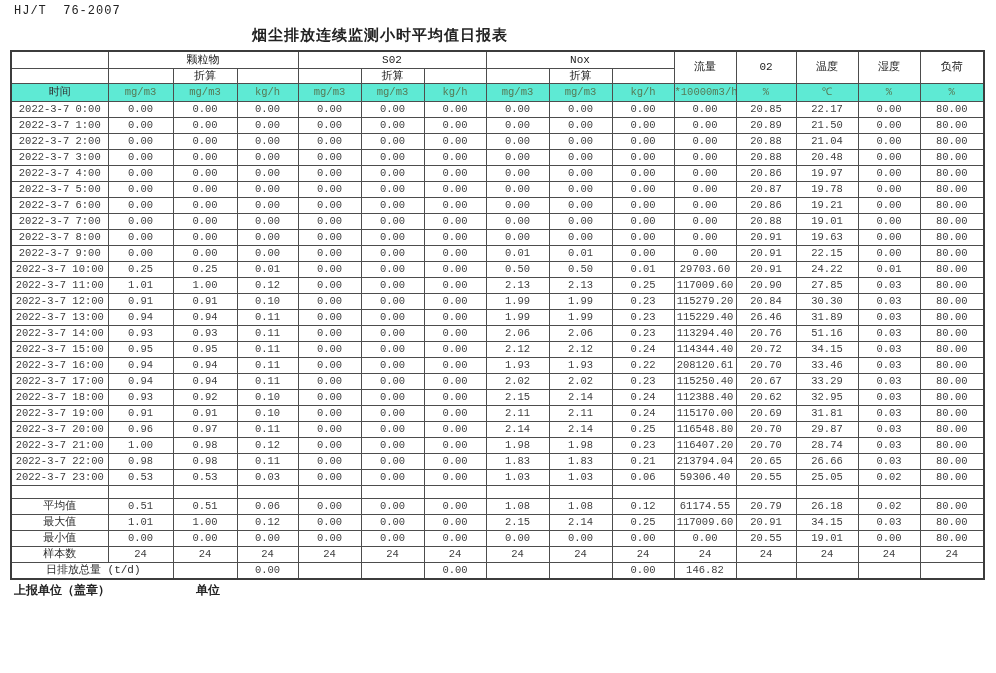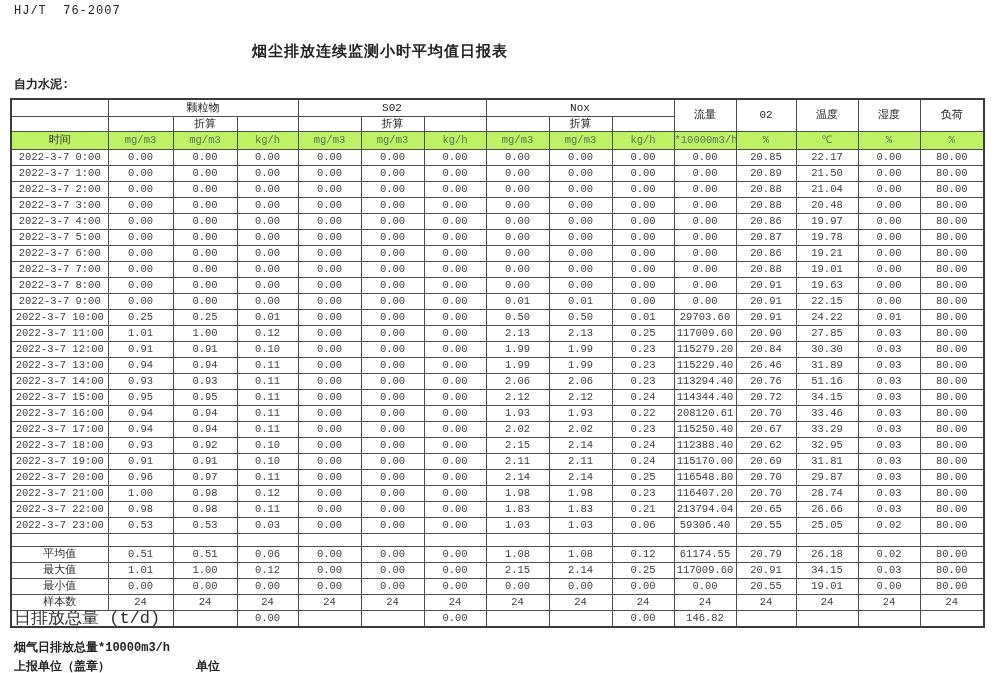--- a/index.html
+++ b/index.html
@@ -3,56 +3,55 @@
 <meta charset="utf-8">
 <style>
   html,body{margin:0;padding:0;background:#ffffff;}
   body{
     width:996px;height:673px;
     font-family:"Liberation Mono","DejaVu Sans Mono",monospace;
     color:#222;position:relative;overflow:hidden;
   }
   .page{position:relative;padding:4px 10px 0 10px;}
   .doc-standard{font-weight:normal;font-size:12px;margin-left:4px;letter-spacing:1px;white-space:pre;}
-  .doc-title{font-weight:bold;font-size:15px;width:740px;text-align:center;margin-top:24px;letter-spacing:1px;}
+  .doc-title{font-weight:bold;font-size:15px;width:740px;text-align:center;margin-top:8px;letter-spacing:1px;}
   .company{font-weight:bold;font-size:12px;margin-top:15px;margin-left:4px;}
   .loc-row{position:relative;font-weight:bold;font-size:12px;margin-left:4px;height:17px;margin-top:1px;}
   .date{position:absolute;left:596px;top:0;font-weight:normal;font-size:11.5px;}
 
   table.report{
     border-collapse:collapse;table-layout:fixed;width:788px;margin-top:5px;
     border:2px solid #3c3c3c;
   }
   table.report td{
     border:1px solid #4d4d4d;
     font-size:10.5px;line-height:13px;
     text-align:center;vertical-align:middle;
     padding:0;height:15px;
     color:#3d3d3d;
     overflow:hidden;white-space:nowrap;
   }
   tr.h1 td, tr.h2 td{color:#1a1a1a;font-size:11px;}
   tr.h1 td{height:16px;}
   tr.h2 td{height:14px;}
-  tr.units td{background:#bef264;color:#567a56;height:17px;font-size:10.5px;}
+  tr.units td{background:#5eead4;color:#567a56;height:17px;font-size:10.5px;}
   tr.units td.time{color:#2f2f2f;font-size:11px;}
   tr.spacer-row td{height:12px;}
   tr.summary-row td.rowlabel{color:#2f2f2f;font-size:11px;}
-  tr.total-row td.rowlabel{text-align:left;padding-left:2px;color:#2f2f2f;font-size:17px;}
+  tr.total-row td.rowlabel{text-align:center;padding-left:2px;color:#2f2f2f;font-size:11px;}
   .footnote{font-weight:bold;font-size:12px;margin-top:11px;margin-left:4px;}
   .footer-row{position:relative;font-weight:bold;font-size:12px;margin-left:4px;height:18px;margin-top:2px;}
   .footer-unit{position:absolute;left:182px;top:0;}
 </style>
 </head>
 <body>
 
 <div class="page">
   <div class="doc-standard">HJ/T  76-2007</div>
   <div class="doc-title">烟尘排放连续监测小时平均值日报表</div>
-  <div class="company">自力水泥:</div>
 
   <table class="report">
     <colgroup>
       <col style="width:97px">
         <col style="width:65px">
         <col style="width:64px">
         <col style="width:61px">
       <col style="width:63px">
         <col style="width:63px">
         <col style="width:62px">
@@ -613,18 +612,17 @@
           <td>0.00</td>
           <td>146.82</td>
           <td></td>
           <td></td>
           <td></td>
           <td></td>
         </tr>
       </tbody>
   </table>
 
-  <div class="footnote">烟气日排放总量*10000m3/h</div>
   <div class="footer-row">
     <span>上报单位（盖章）</span>
     <span class="footer-unit">单位</span>
   </div>
 </div>
 
 </body></html>

